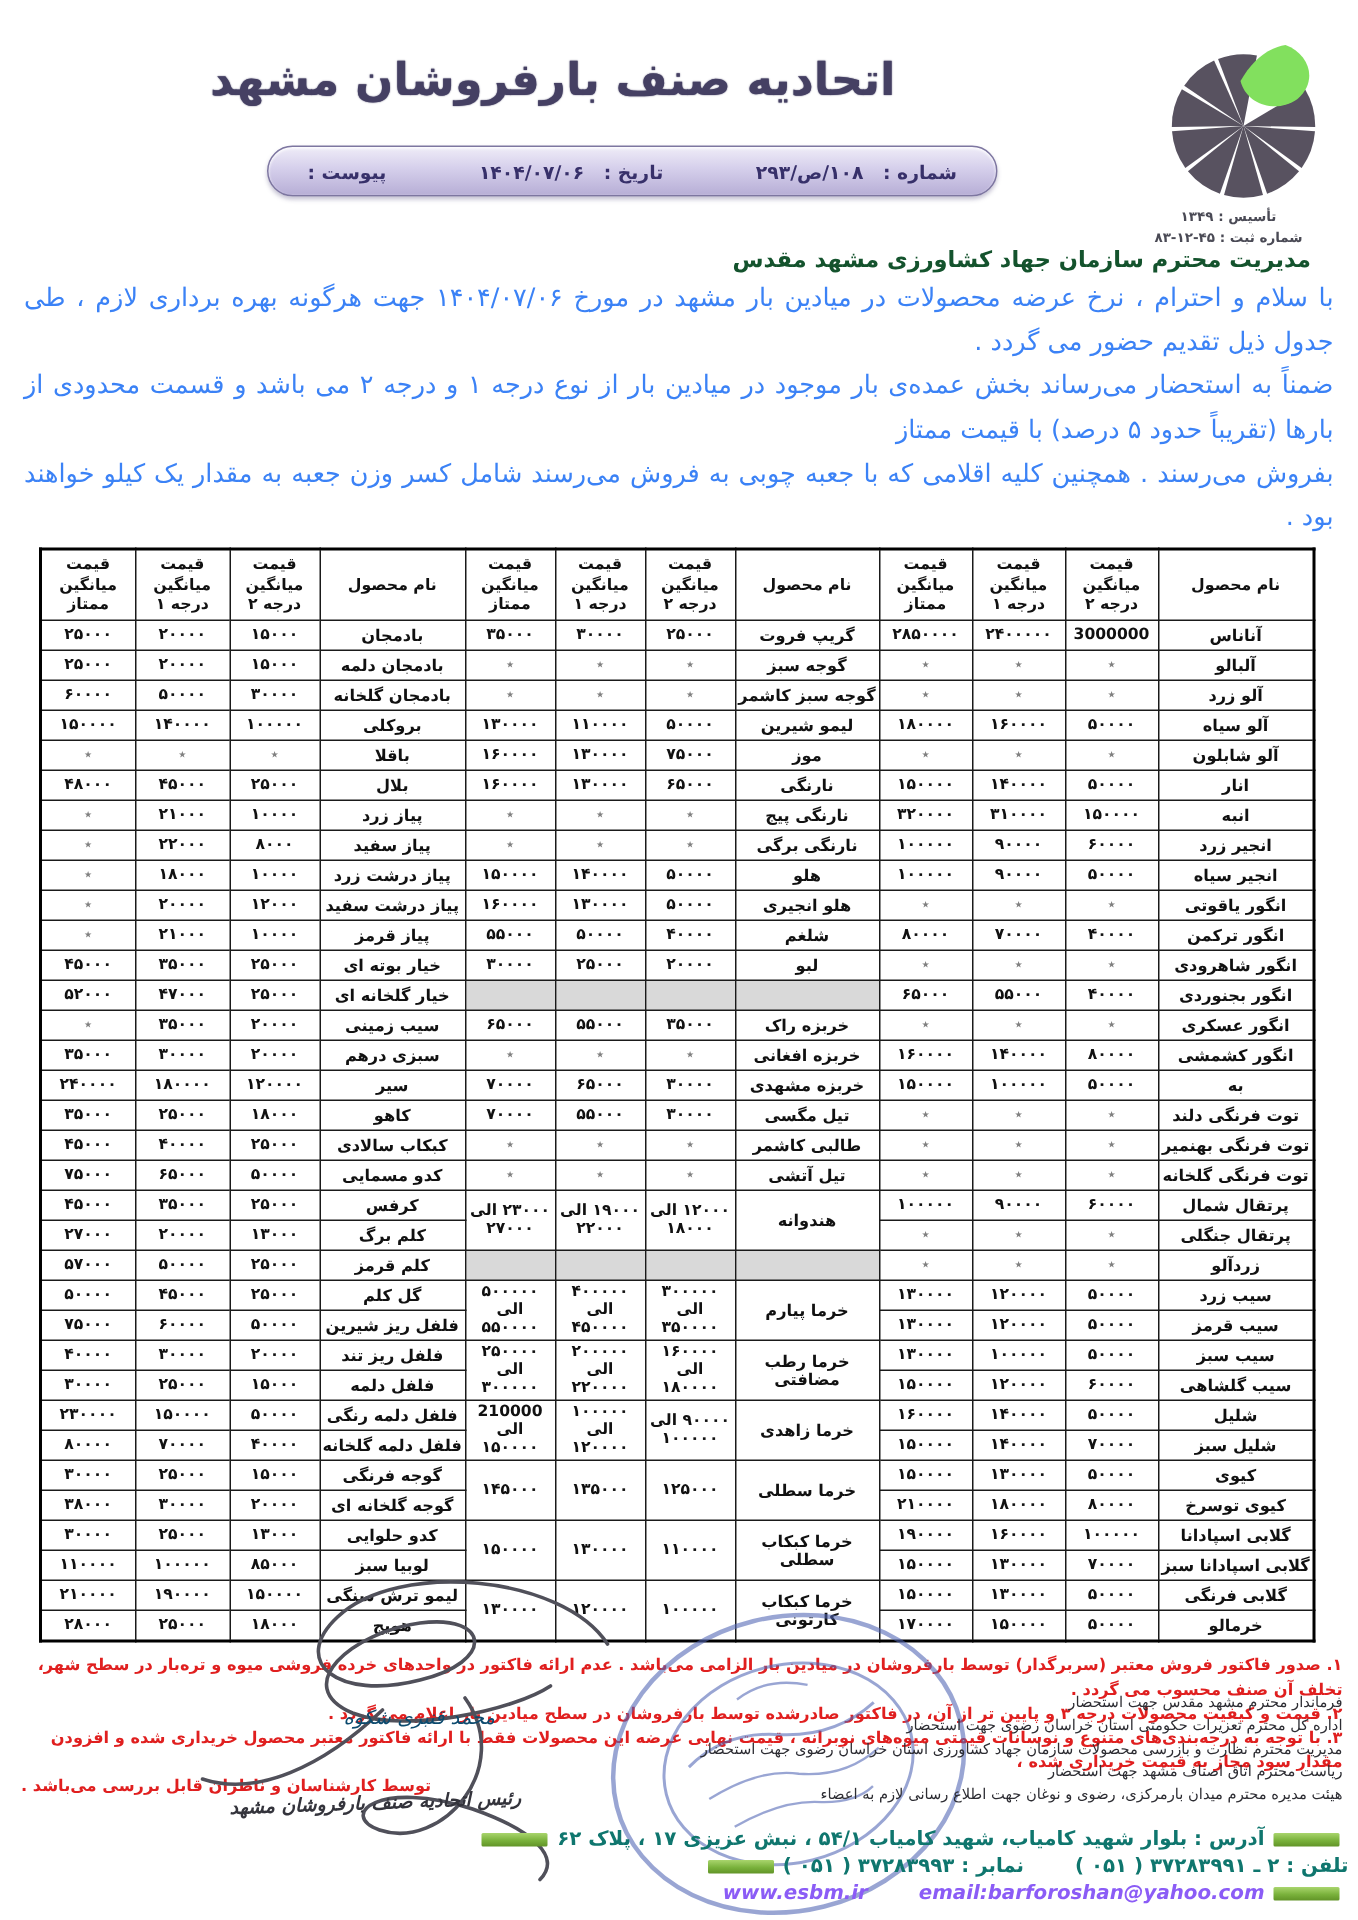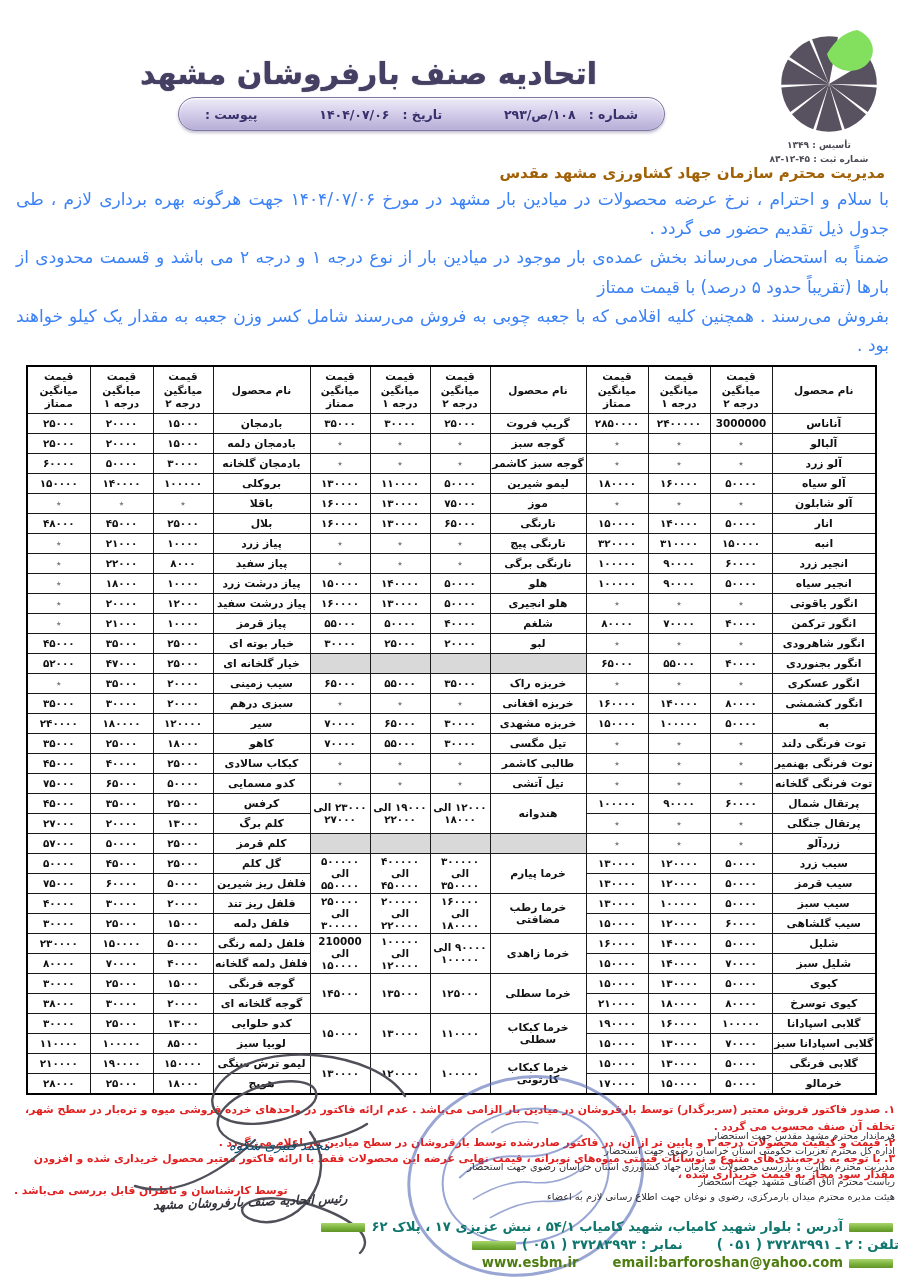--- a/index.html
+++ b/index.html
@@ -9,40 +9,40 @@
     direction:rtl;position:relative;color:#111;
   }
   .page{position:relative;width:905px;height:1280px;}
 
   
   .letterhead{position:relative;height:162px;}
   .logo{position:absolute;top:22px;right:16px;width:120px;height:114px;}
   .title{
     position:absolute;top:36px;right:308px;white-space:nowrap;
     font-size:30px;font-weight:bold;color:#454063;
-    text-shadow:0 0 1px #454063;letter-spacing:-0.5px;margin-top:20px;
+    text-shadow:0 0 1px #454063;letter-spacing:-0.5px;
   }
   .pill{
     position:absolute;top:97px;right:240px;width:487px;height:34px;
     border-radius:18px;border:1.5px solid #7d76a0;
     background:linear-gradient(180deg,#efecf8 0%,#d5cfeb 45%,#b7aed6 100%);
     box-shadow:0 2px 3px rgba(90,80,130,.35), inset 0 1px 2px #fff;
     display:flex;align-items:center;justify-content:space-between;
     padding:0 26px;box-sizing:border-box;
     font-size:12.5px;font-weight:bold;color:#37306a;
   }
   .pill .meta{white-space:nowrap;}
   .reg{
     position:absolute;top:139px;right:6px;width:160px;text-align:center;
     font-size:9px;font-weight:bold;color:#4a4a55;line-height:1.55;
   }
 
   
   .intro{padding:2px 16px 0 16px;}
-  .intro-heading{font-size:15px;font-weight:bold;color:#a16207;margin:0 4px 3px 0;text-align:right;}
+  .intro-heading{font-size:15px;font-weight:bold;color:#14532d;margin:0 15px 3px 0;text-align:right;}
   .intro-line{font-size:17px;color:#3b82f6;line-height:1.72;text-align:justify;}
 
   
   table.price-table{
     border-collapse:collapse;table-layout:fixed;width:849px;
     margin:5px 28px 0 28px;border:2px solid #000;
   }
   .price-table th,.price-table td{
     border:1px solid #1a1a1a;text-align:center;vertical-align:middle;
     padding:0 1px;font-weight:bold;overflow:hidden;
@@ -66,21 +66,21 @@
   .sig-role{position:absolute;top:1194px;right:558px;font-size:12.5px;font-weight:bold;
     font-style:italic;color:#34343c;white-space:nowrap;transform:rotate(-2deg);}
   .copies{position:absolute;top:1128px;right:10px;text-align:right;
     font-size:9.8px;color:#2d2d33;line-height:15.3px;}
   .copies .copies-title{font-weight:bold;}
 
   
   .footer{position:absolute;top:1219px;right:6px;text-align:right;}
   .footer-line{margin-bottom:3px;white-space:nowrap;}
   .addr,.phone{font-size:13.2px;font-weight:bold;color:#0f766e;}
-  .web{font-size:13.2px;font-weight:bold;color:#4d7c0f;}
+  .web{font-size:13.2px;font-weight:bold;color:#8b5cf6;font-style:italic;}
   .gbar{display:inline-block;width:44px;height:9px;border-radius:1px;
     background:linear-gradient(180deg,#a9d56d 0%,#7ab23c 55%,#619427 100%);
     vertical-align:middle;margin:0 6px;}
   .gap{display:inline-block;width:34px;}
 </style>
 </head>
 <body>
 
 <div class="page">
 

